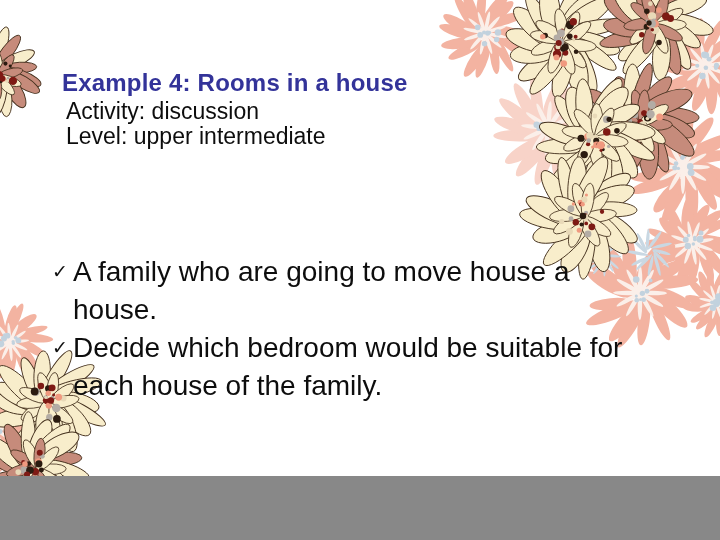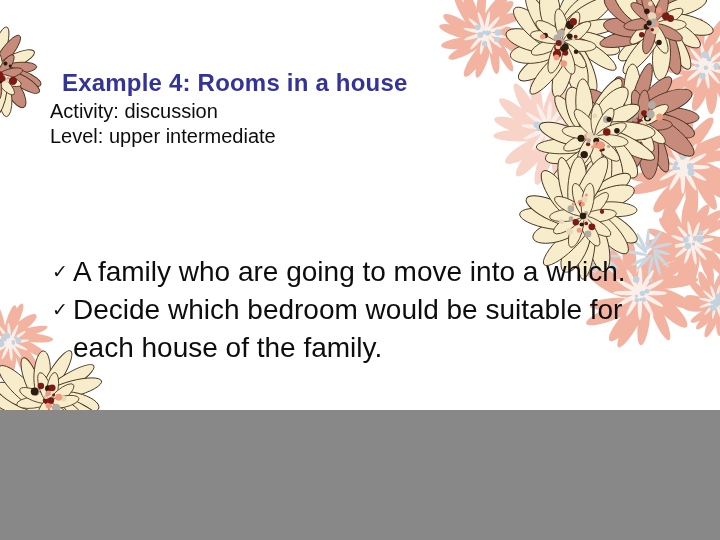--- a/index.html
+++ b/index.html
@@ -1,27 +1,27 @@
 <!DOCTYPE html>
 <html><head>
 <meta charset="utf-8">
 <style>
   html,body{margin:0;padding:0;background:#888;}
   .slide{
-    position:relative;width:720px;height:410px;background:#ffffff;
+    position:relative;width:720px;height:476px;background:#ffffff;
     overflow:hidden;font-family:"Liberation Sans",sans-serif;
   }
   #decor{position:absolute;left:0;top:0;pointer-events:none;}
   .title{
     position:absolute;left:62px;top:69px;
     font-size:24px;font-weight:bold;letter-spacing:0.2px;white-space:nowrap;
   }
   .details{
-    position:absolute;left:50px;top:99px;
-    font-size:20px;line-height:24.5px;color:#0d0d0d;white-space:nowrap;
+    position:absolute;left:66px;top:99px;
+    font-size:23px;line-height:24.5px;color:#0d0d0d;white-space:nowrap;
   }
   .bullets{
     position:absolute;left:52px;top:253px;width:600px;
     font-size:28px;line-height:38px;color:#0d0d0d;
   }
   .bullet{display:flex;align-items:flex-start;}
   .check{
     flex:none;width:21px;font-size:19px;line-height:38px;color:#111;
   }
   .btext{flex:1;}
@@ -806,21 +806,21 @@
 
   <div class="details" style="color: rgb(13, 13, 13);">
     <div>Activity: discussion</div>
     <div>Level: upper intermediate</div>
   </div>
 
   <div class="bullets" style="color: rgb(13, 13, 13);">
     <div class="bullet">
       <span class="check">✓</span>
       <span class="btext">
-        <span class="bline">A family who are going to move into a which.</span>
+        <span class="bline">A family who are going to move house a house.</span>
       </span>
     </div>
     <div class="bullet">
       <span class="check">✓</span>
       <span class="btext">
         <span class="bline">Decide which bedroom would be suitable for</span>
         <span class="bline">each house of the family.</span>
       </span>
     </div>
   </div>

